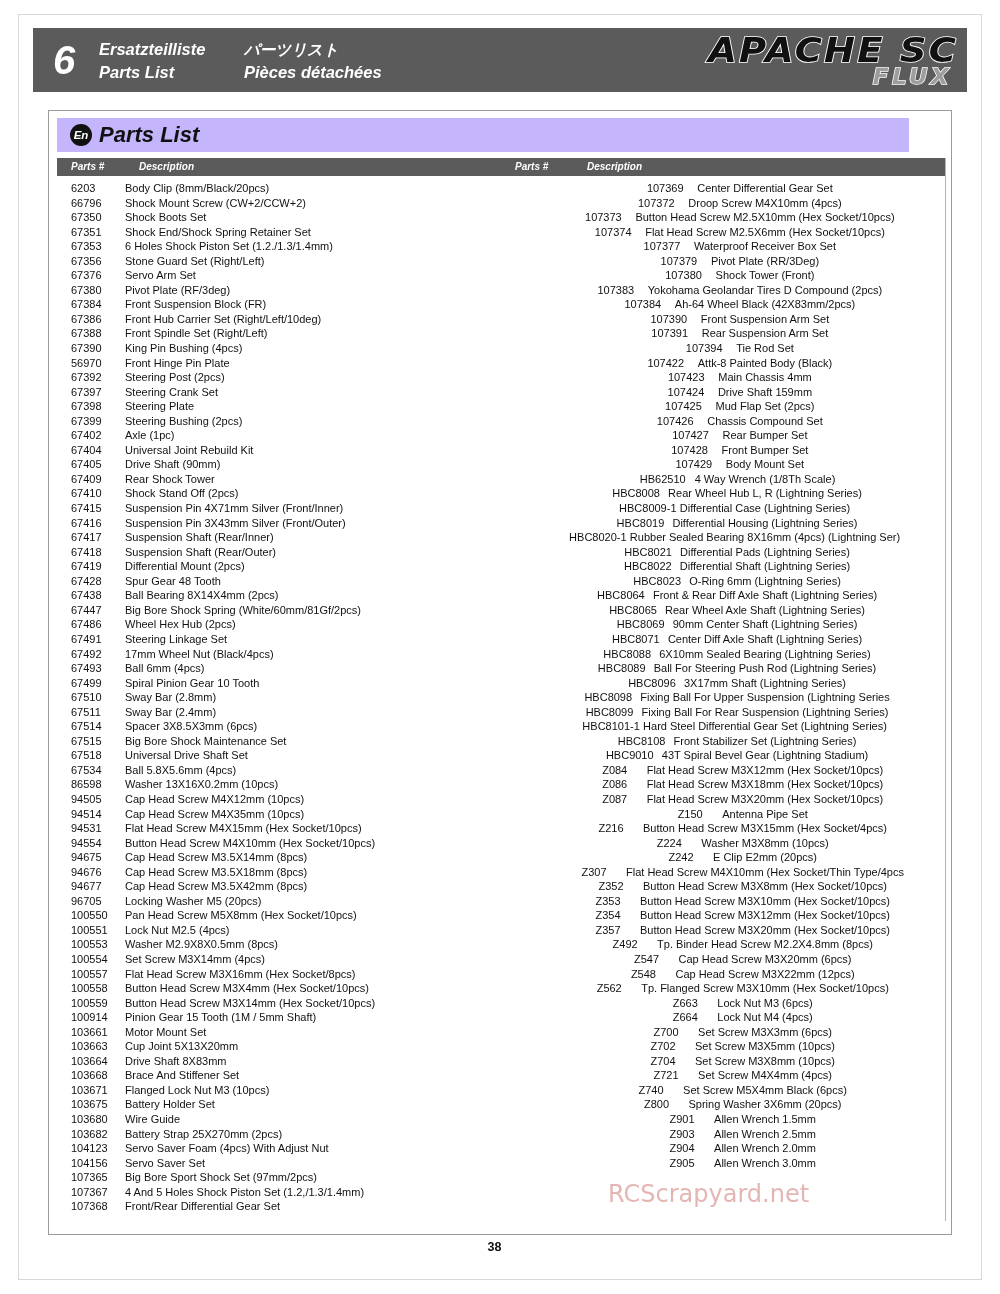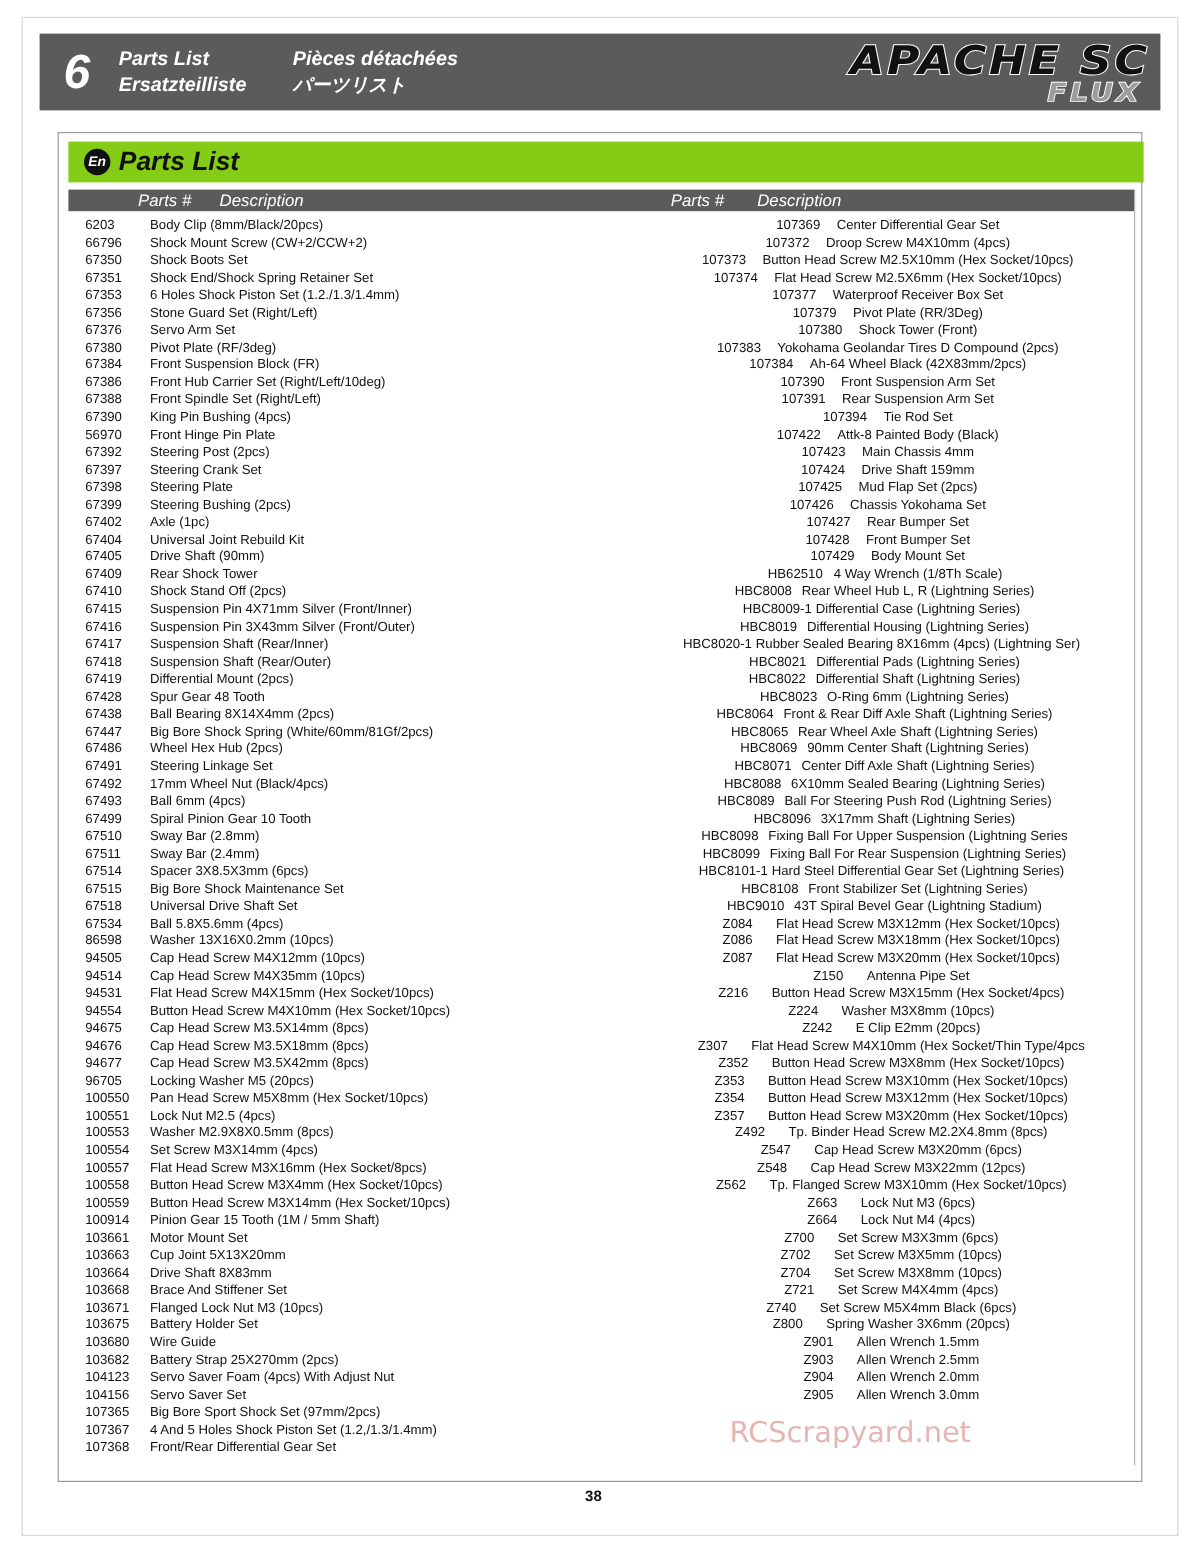--- a/index.html
+++ b/index.html
@@ -110,22 +110,21 @@
     background: #ffffff;
     border: 1px solid #9a9a9a;
     box-sizing: border-box;
   }
 
   
   .section-bar {
     position: absolute;
     left: 8px; top: 7px;
     width: 852px; height: 34px;
-    background: #84cc16;
-    padding-left: 44px;
+    background: #c4b5fd;
   }
   .lang-badge {
     position: absolute;
     left: 13px; top: 6px;
     width: 22px; height: 22px;
     border-radius: 50%;
     background: #111111;
     color: #ffffff;
     font-size: 11.5px;
     font-weight: bold;
@@ -148,26 +147,25 @@
   .head-strip {
     position: absolute;
     left: 8px; top: 47px;
     width: 888px; height: 18px;
     background: #5b5b5b;
   }
   .head-strip .hcell {
     position: absolute;
     top: 1px;
     color: #ffffff;
-    font-size: 14px;
-    font-weight: normal;
+    font-size: 10px;
+    font-weight: bold;
     font-style: italic;
     line-height: 16px;
     white-space: nowrap;
-    margin-left: 44px;
   }
   .h-pn-l  { left: 14px; }
   .h-de-l  { left: 82px; }
   .h-pn-r  { left: 458px; }
   .h-de-r  { left: 530px; }
 
   
   .cols {
     position: absolute;
     left: 8px; top: 70px;
@@ -240,24 +238,24 @@
 </head>
 <body>
 
 <div class="page">
   <div class="page-border"></div>
 
   <div class="banner">
     <div class="banner-num">6</div>
     <div class="banner-titles">
       <span class="bt-row">
-        <span class="bt-col1">Parts List</span><span class="bt-col2">Pièces détachées</span>
+        <span class="bt-col1">Ersatzteilliste</span><span class="bt-col2 jp">パーツリスト</span>
       </span>
       <span class="bt-row">
-        <span class="bt-col1">Ersatzteilliste</span><span class="bt-col2 jp">パーツリスト</span>
+        <span class="bt-col1">Parts List</span><span class="bt-col2">Pièces détachées</span>
       </span>
     </div>
   </div>
 
   <div class="logo">
     <div class="logo-main">APACHE SC</div>
     <div class="logo-sub">FLUX</div>
   </div>
 
   <div class="card">
@@ -360,21 +358,21 @@
           <div class="row"><span class="pn">107380</span><span class="de">Shock Tower (Front)</span></div>
           <div class="row"><span class="pn">107383</span><span class="de">Yokohama Geolandar Tires D Compound (2pcs)</span></div>
           <div class="row"><span class="pn">107384</span><span class="de">Ah-64 Wheel Black (42X83mm/2pcs)</span></div>
           <div class="row"><span class="pn">107390</span><span class="de">Front Suspension Arm Set</span></div>
           <div class="row"><span class="pn">107391</span><span class="de">Rear Suspension Arm Set</span></div>
           <div class="row"><span class="pn">107394</span><span class="de">Tie Rod Set</span></div>
           <div class="row"><span class="pn">107422</span><span class="de">Attk-8 Painted Body (Black)</span></div>
           <div class="row"><span class="pn">107423</span><span class="de">Main Chassis 4mm</span></div>
           <div class="row"><span class="pn">107424</span><span class="de">Drive Shaft 159mm</span></div>
           <div class="row"><span class="pn">107425</span><span class="de">Mud Flap Set (2pcs)</span></div>
-          <div class="row"><span class="pn">107426</span><span class="de">Chassis Yokohama Set</span></div>
+          <div class="row"><span class="pn">107426</span><span class="de">Chassis Compound Set</span></div>
           <div class="row"><span class="pn">107427</span><span class="de">Rear Bumper Set</span></div>
           <div class="row"><span class="pn">107428</span><span class="de">Front Bumper Set</span></div>
           <div class="row"><span class="pn">107429</span><span class="de">Body Mount Set</span></div>
           <div class="row"><span class="pn">HB62510</span><span class="de">4 Way Wrench (1/8Th Scale)</span></div>
           <div class="row"><span class="pn">HBC8008</span><span class="de">Rear Wheel Hub L, R (Lightning Series)</span></div>
           <div class="row"><span class="pn">HBC8009-1</span><span class="de">Differential Case (Lightning Series)</span></div>
           <div class="row"><span class="pn">HBC8019</span><span class="de">Differential Housing (Lightning Series)</span></div>
           <div class="row"><span class="pn">HBC8020-1</span><span class="de">Rubber Sealed Bearing 8X16mm (4pcs) (Lightning Ser)</span></div>
           <div class="row"><span class="pn">HBC8021</span><span class="de">Differential Pads (Lightning Series)</span></div>
           <div class="row"><span class="pn">HBC8022</span><span class="de">Differential Shaft (Lightning Series)</span></div>

